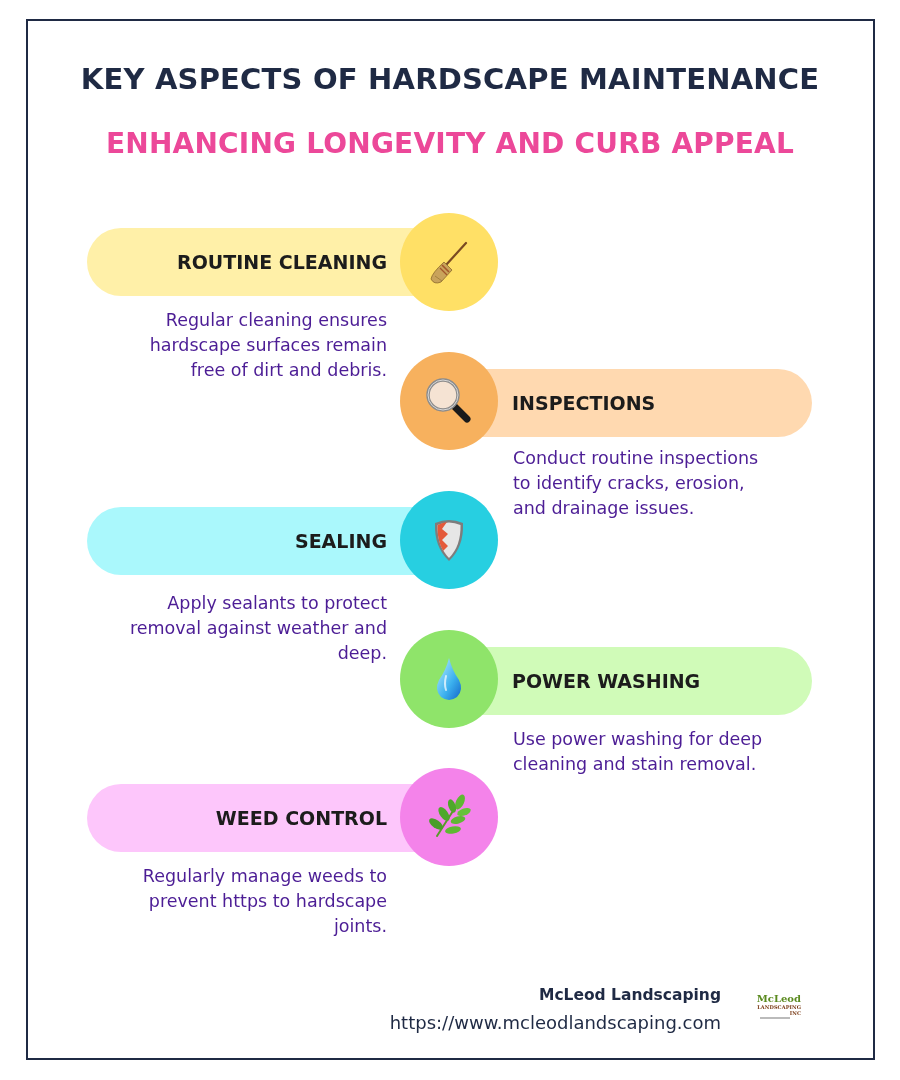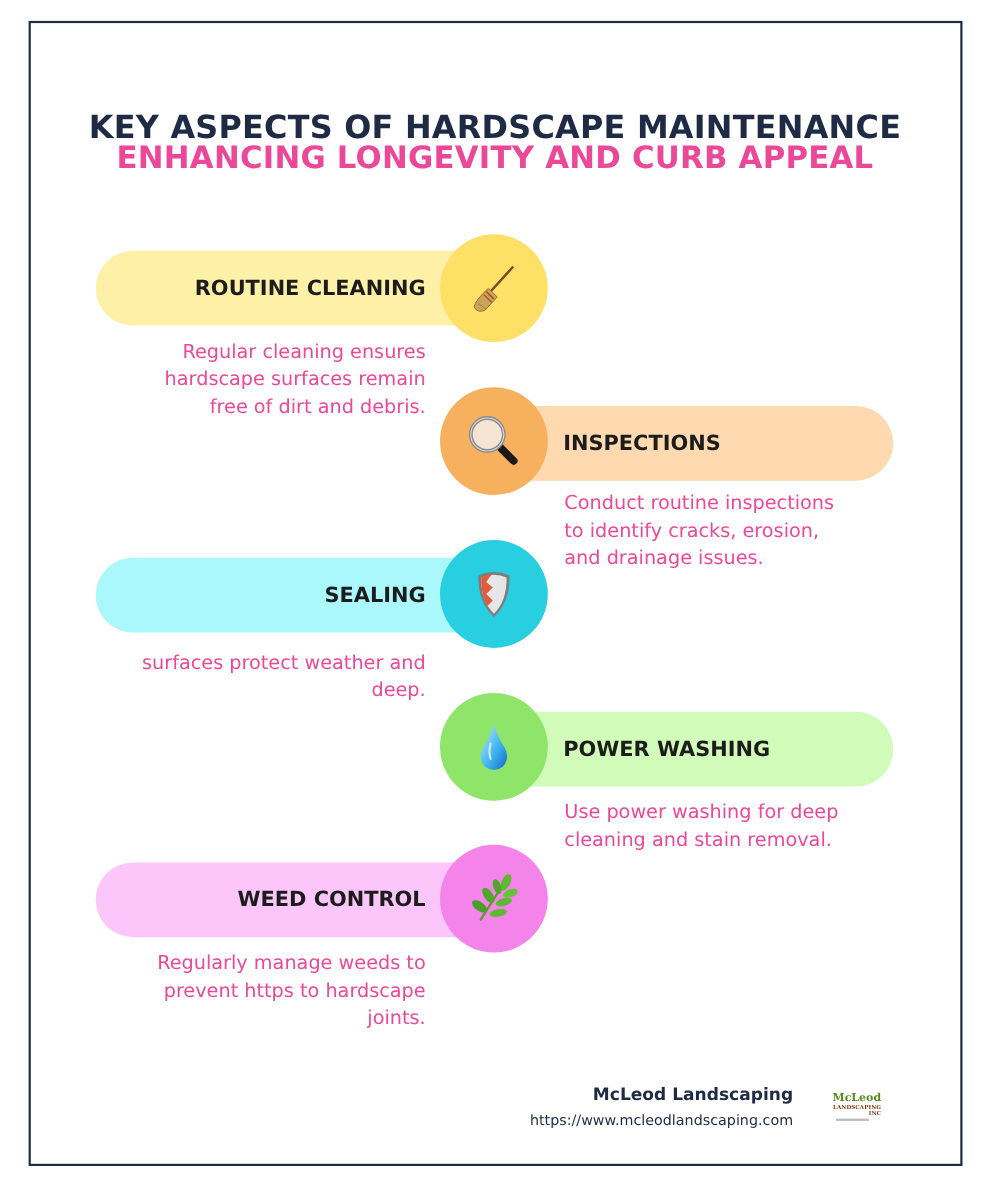--- a/index.html
+++ b/index.html
@@ -2,40 +2,40 @@
 <html><head>
 <meta charset="utf-8">
 <style>
   html, body { margin: 0; padding: 0; background: #ffffff; }
   body { width: 900px; height: 1080px; position: relative; overflow: hidden;
          font-family: "DejaVu Sans", sans-serif; }
   .frame { position: absolute; left: 26px; top: 19px; width: 845px; height: 1037px;
            border: 2.5px solid #1f2a44; box-sizing: content-box; }
   .title { position: absolute; left: 0; width: 900px; top: 62px; text-align: center;
            font-family: "DejaVu Sans", sans-serif; font-weight: bold; font-size: 29px;
-           color: #1f2a44; letter-spacing: 0.2px; margin-top: 36px; }
+           color: #1f2a44; letter-spacing: 0.2px; }
   .subtitle { position: absolute; left: 0; width: 900px; top: 127px; text-align: center;
               font-family: "DejaVu Sans", sans-serif; font-weight: bold; font-size: 28px;
               color: #ec4899; letter-spacing: 0.2px; }
   .pill { position: absolute; height: 68px; border-radius: 34px; }
   .pill.left { left: 87px; width: 370px; }
   .pill.right { left: 441px; width: 371px; }
   .pill-label { position: absolute; top: 0; height: 68px; line-height: 68px;
                 font-weight: bold; font-size: 19px; color: #1c1c1c; white-space: nowrap; }
   .pill.left .pill-label { right: 70px; text-align: right; }
   .pill.right .pill-label { left: 71px; text-align: right; }
   .circle { position: absolute; width: 98px; height: 98px; border-radius: 50%; left: 400px;
             display: flex; align-items: center; justify-content: center; }
   .circle svg { width: 54px; height: 54px; }
-  .desc { position: absolute; font-size: 17.5px; line-height: 25px; color: #ec4899; width: 300px; }
+  .desc { position: absolute; font-size: 17.5px; line-height: 25px; color: #4c1d95; width: 300px; }
   .desc.left { right: 513px; text-align: right; }
   .desc.right { left: 513px; text-align: left; width: 290px; }
   .footer-name { position: absolute; right: 179px; top: 986px; font-weight: bold; font-size: 15.5px;
                  color: #1f2a44; text-align: left; }
-  .footer-url { position: absolute; right: 179px; top: 1012px; font-size: 13px; color: #1f2a44;
+  .footer-url { position: absolute; right: 179px; top: 1012px; font-size: 18px; color: #1f2a44;
                 text-align: right; }
   .logo { position: absolute; left: 749px; top: 994px; width: 52px; height: 24px; text-align: right; }
   .logo .l1 { font-family: "DejaVu Serif", serif; font-weight: bold; font-size: 10px; color: #5a8a1e;
               line-height: 10px; display: block; }
   .logo .l2 { font-family: "DejaVu Serif", serif; font-weight: bold; font-size: 5px; color: #7a3b16;
               line-height: 6px; display: block; letter-spacing: 0.1px; }
   .logo .l3 { display: block; height: 2px; width: 30px; margin: 1px auto 0; background: #bbbbbb; }
 </style>
 </head>
 <body>
@@ -83,21 +83,22 @@
   <span class="pill-label">SEALING</span>
 </div>
 <div class="circle" style="top:491px;background:#27cfe1;">
   <svg viewBox="0 0 54 54">
     <path d="M13 10 Q27 4 41 10 Q42 34 27 48 Q12 34 13 10 Z" fill="#7d7d7d"></path>
     <path d="M15.5 12 Q27 7 38.5 12 Q39 33 27 45 Q15 33 15.5 12 Z" fill="#e6e6e6"></path>
     <path d="M15.5 12 Q21 9.5 25 9 L20 16 L26 21 L20 27 L26 33 L21 38 L26 44 Q15 33 15.5 12 Z" fill="#e4593a"></path>
   </svg>
 </div>
 <div class="desc left" style="top:591px;">
-  <div>surfaces protect weather and</div>
+  <div>Apply sealants to protect</div>
+  <div>removal against weather and</div>
   <div>deep.</div>
 </div>
 
 <div class="pill right" style="top:647px;background:#d0fbb8;">
   <span class="pill-label">POWER WASHING</span>
 </div>
 <div class="circle" style="top:630px;background:#8fe46a;">
   <svg viewBox="0 0 54 54">
     <defs>
       <linearGradient id="dropg" x1="0" y1="0" x2="1" y2="1">

